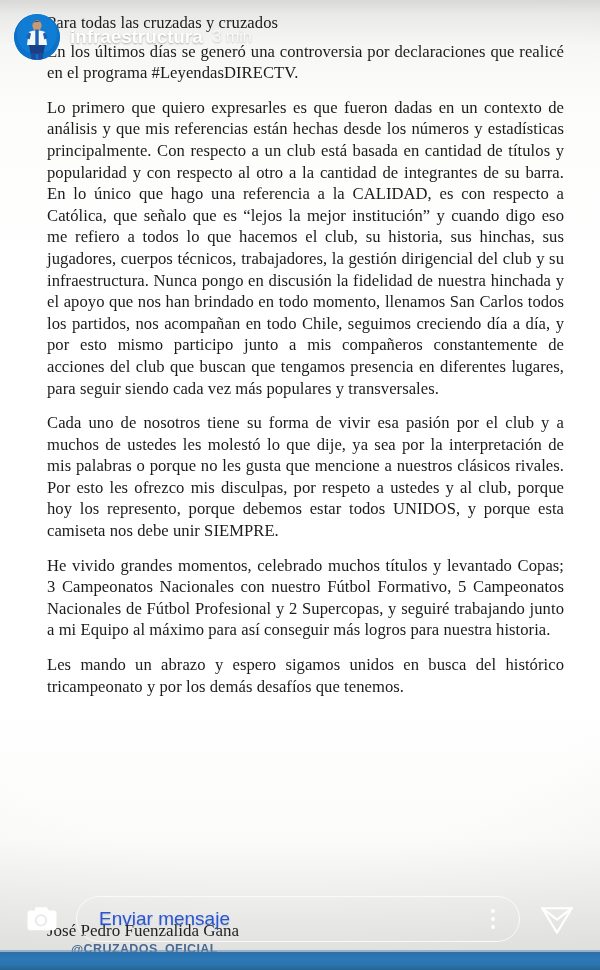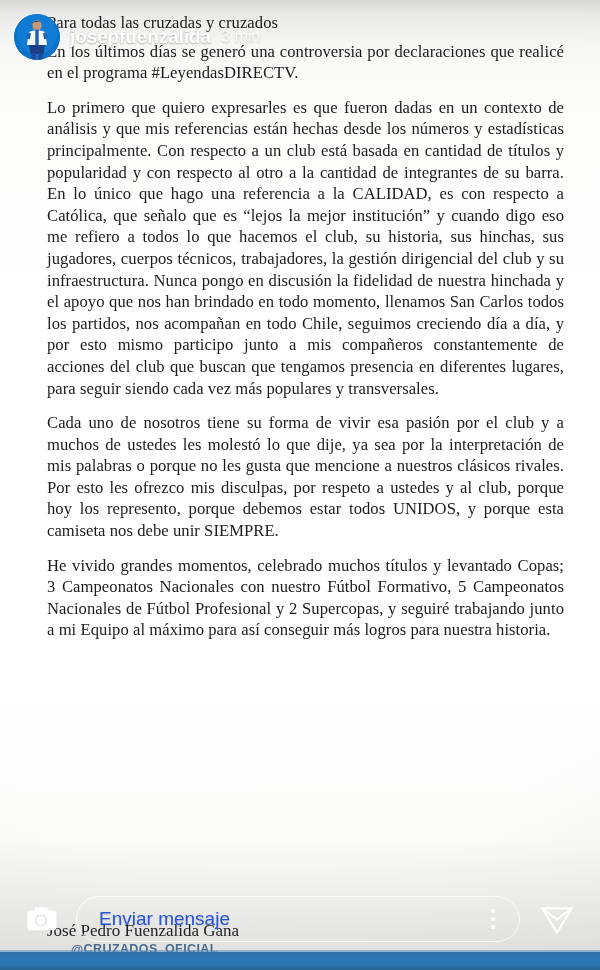--- a/index.html
+++ b/index.html
@@ -235,20 +235,21 @@
 
   <div class="story-media">
     <div class="paper-vignette"></div>
 
     <div class="letter">
       <p class="lead-line">Para todas las cruzadas y cruzados</p>
       <p>En los últimos días se generó una controversia por declaraciones que realicé en el programa #LeyendasDIRECTV.</p>
       <p>Lo primero que quiero expresarles es que fueron dadas en un contexto de análisis y que mis referencias están hechas desde los números y estadísticas principalmente. Con respecto a un club está basada en cantidad de títulos y popularidad y con respecto al otro a la cantidad de integrantes de su barra. En lo único que hago una referencia a la CALIDAD, es con respecto a Católica, que señalo que es “lejos la mejor institución” y cuando digo eso me refiero a todos lo que hacemos el club, su historia, sus hinchas, sus jugadores, cuerpos técnicos, trabajadores, la gestión dirigencial del club y su infraestructura. Nunca pongo en discusión la fidelidad de nuestra hinchada y el apoyo que nos han brindado en todo momento, llenamos San Carlos todos los partidos, nos acompañan en todo Chile, seguimos creciendo día a día, y por esto mismo participo junto a mis compañeros constantemente de acciones del club que buscan que tengamos presencia en diferentes lugares, para seguir siendo cada vez más populares y transversales.</p>
       <p>Cada uno de nosotros tiene su forma de vivir esa pasión por el club y a muchos de ustedes les molestó lo que dije, ya sea por la interpretación de mis palabras o porque no les gusta que mencione a nuestros clásicos rivales. Por esto les ofrezco mis disculpas, por respeto a ustedes y al club, porque hoy los represento, porque debemos estar todos UNIDOS, y porque esta camiseta nos debe unir SIEMPRE.</p>
       <p>He vivido grandes momentos, celebrado muchos títulos y levantado Copas; 3 Campeonatos Nacionales con nuestro Fútbol Formativo, 5 Campeonatos Nacionales de Fútbol Profesional y 2 Supercopas, y seguiré trabajando junto a mi Equipo al máximo para así conseguir más logros para nuestra historia.</p>
+      <p>Les mando un abrazo y espero sigamos unidos en busca del histórico tricampeonato y por los demás desafíos que tenemos.</p>
     </div>
 
     <div class="signature">
       <span class="sig-name">José Pedro Fuenzalida Gana</span>
       <span class="sig-handle"><span class="sig-at">@</span><span>CRUZADOS_OFICIAL</span></span>
     </div>
 
     <div class="blue-band"></div>
   </div>
 
@@ -271,21 +272,21 @@
           <path d="M21.3 15.6 h3.4 v16 h-3.4 z" fill="#1a5fb0"></path>
           <path d="M14.6 18 l-2.2 6 3.2 1.4 1.4 -5.6 z" fill="#1a5fb0"></path>
           <path d="M31.4 18 l2.2 6 -3.2 1.4 -1.4 -5.6 z" fill="#1a5fb0"></path>
 
           <path d="M15 31 h16 l-1.6 9 h-12.8 z" fill="#1b3f86"></path>
           <rect x="17.2" y="39" width="4.6" height="8" fill="#20499a"></rect>
           <rect x="24.2" y="39" width="4.6" height="8" fill="#20499a"></rect>
         </g>
       </svg>
     </div>
-    <div class="username">josepfuenzalida</div>
+    <div class="username">infraestructura</div>
     <div class="timeago">3 min</div>
     <div class="header-spacer"></div>
   </div>
 
   <div class="story-footer">
 
     <div class="camera-btn">
       <span>
         <svg width="34" height="30" viewBox="0 0 34 30" aria-hidden="true">
           <path d="M11.2 3.2 h11.6 l2.1 3.3 h4.4 a3.2 3.2 0 0 1 3.2 3.2 v13.4 a3.2 3.2 0 0 1 -3.2 3.2 h-22.6 a3.2 3.2 0 0 1 -3.2 -3.2 v-13.4 a3.2 3.2 0 0 1 3.2 -3.2 h4.4 z" fill="#ffffff"></path>

